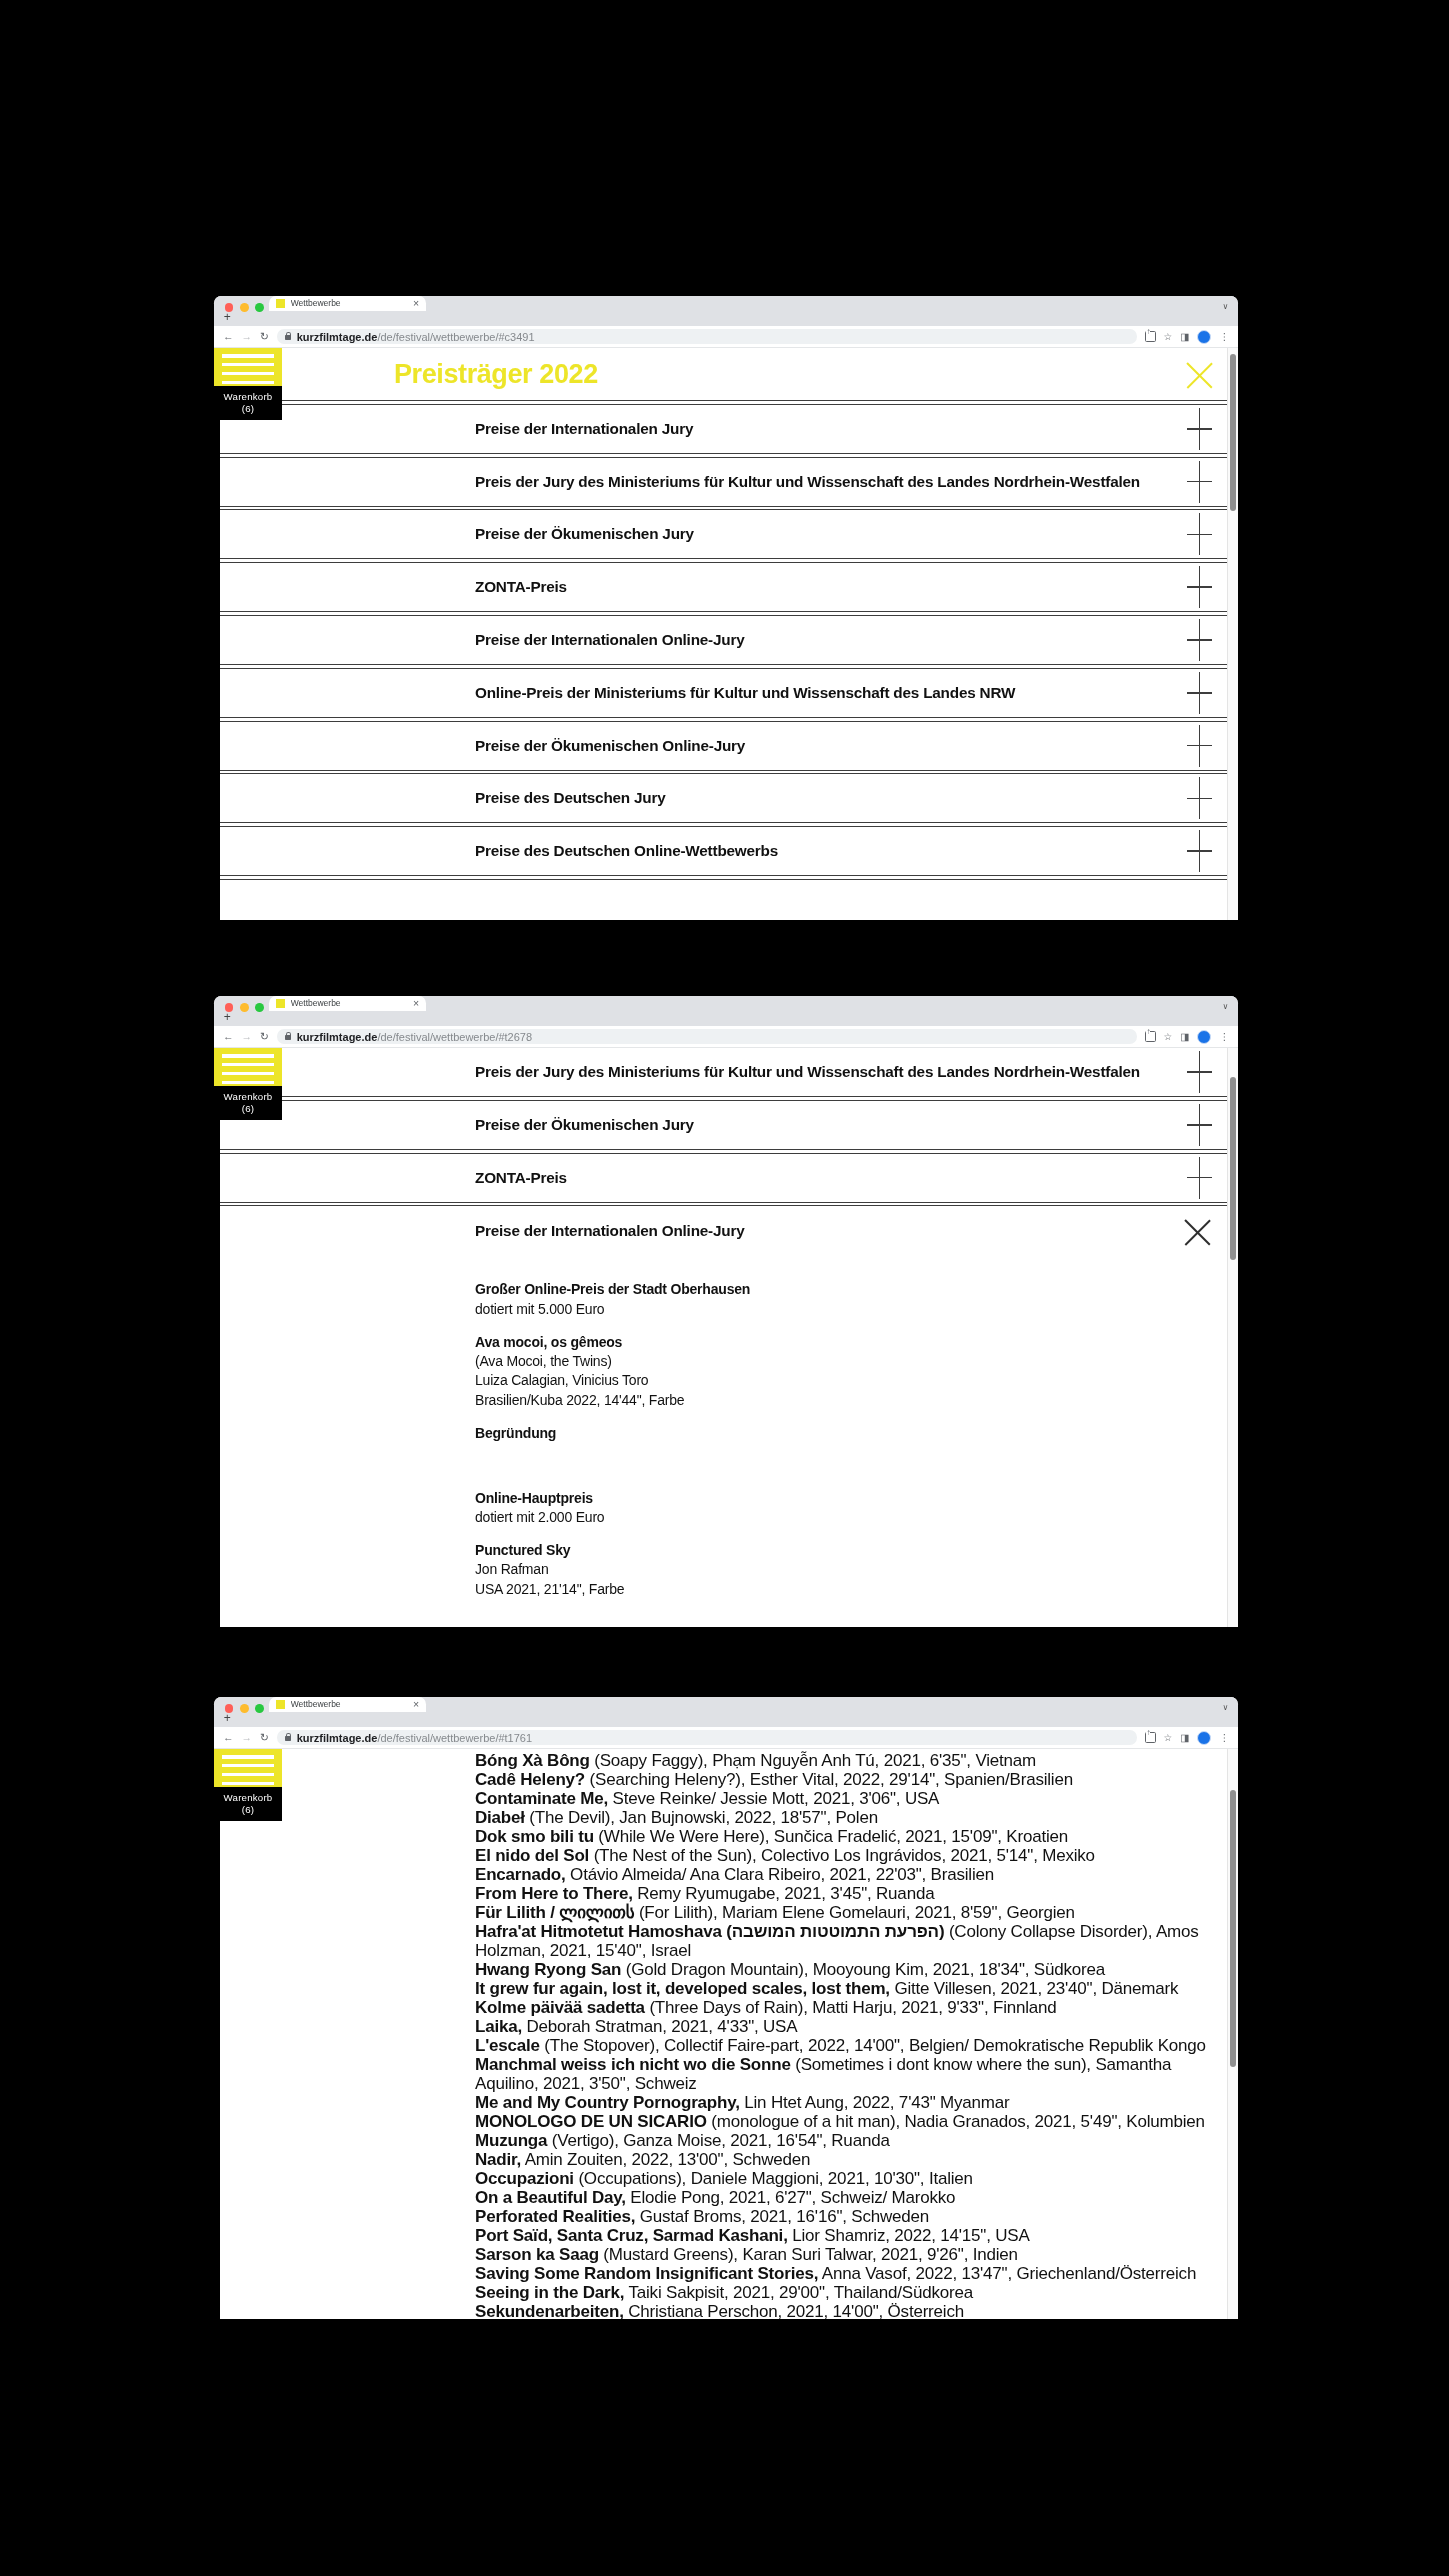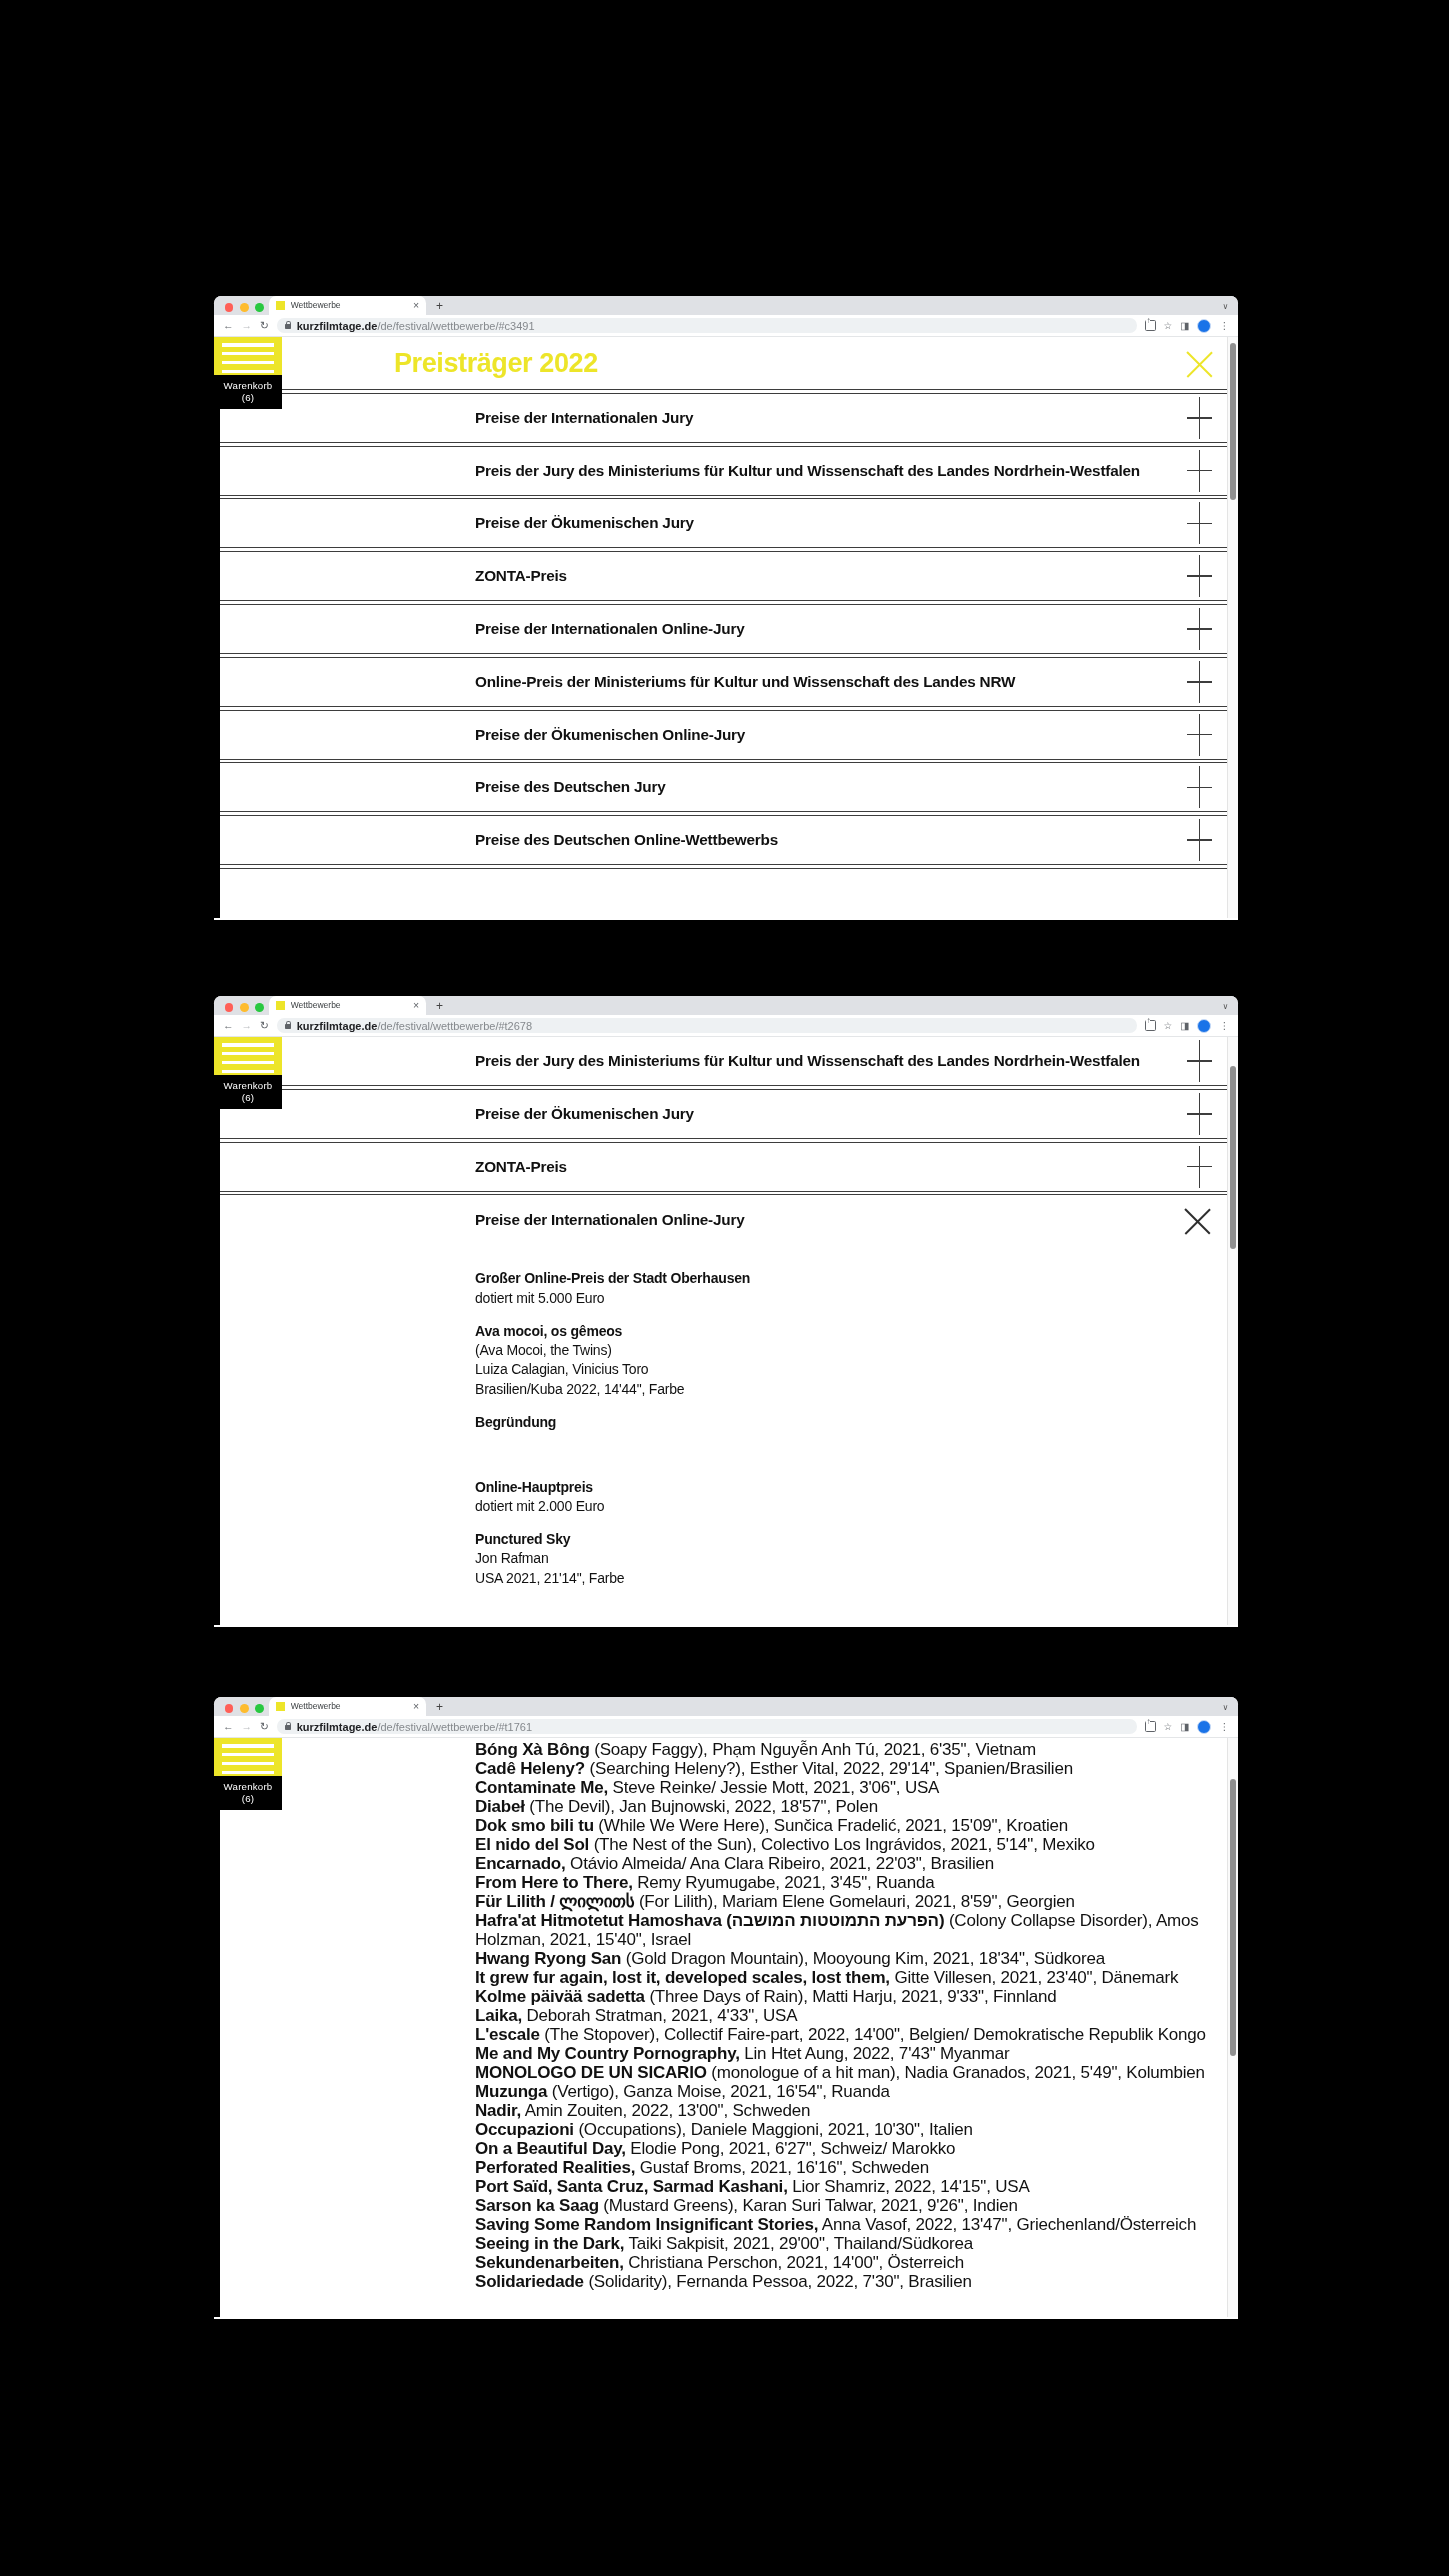--- a/index.html
+++ b/index.html
@@ -5,21 +5,21 @@
   html,body{margin:0;padding:0;}
   body{width:1449px;height:2576px;background:#000;position:relative;
        font-family:"Liberation Sans",sans-serif;-webkit-font-smoothing:antialiased;}
   .bwin{position:absolute;left:214px;width:1024px;background:#fff;
         border-radius:7.2px 7.2px 0 0;overflow:hidden;}
   .w1{top:296px;height:624px;}
   .w2{top:996px;height:631px;}
   .w3{top:1697px;height:622px;}
 
   
-  .tabstrip{height:19px;background:#dfe1e5;position:relative;display:flex;align-items:flex-end;}
+  .tabstrip{height:30px;background:#dfe1e5;position:relative;display:flex;flex-direction:column;}
   .lights{position:absolute;left:10.5px;top:7.2px;display:flex;gap:6.4px;}
   .light{width:8.9px;height:8.9px;border-radius:50%;display:block;}
   .lred{background:#ff5f57}.lylw{background:#febc2e}.lgrn{background:#28c840}
   .tab{margin-left:55px;width:143px;height:19.3px;background:#fff;border-radius:7.2px 7.2px 0 0;
        display:flex;align-items:center;padding:0 7.2px;gap:5.6px;}
   .favicon{width:8.9px;height:8.9px;background:#ede529;flex:none;}
   .tabtitle{font-size:8.5px;color:#3c4043;flex:1;white-space:nowrap;overflow:hidden;}
   .tabclose{font-size:10.5px;color:#5f6368;line-height:1;}
   .newtab{font-size:12px;color:#444;margin:0 0 3.2px 9.7px;line-height:1;}
   .tabchev{position:absolute;right:9.7px;top:5.6px;font-size:8px;color:#555;}
@@ -384,20 +384,21 @@
         <p class="tline"><span class="sb">El nido del Sol</span><span> (The Nest of the Sun), Colectivo Los Ingrávidos, 2021, 5'14", Mexiko</span></p>
         <p class="tline"><span class="sb">Encarnado,</span><span> Otávio Almeida/ Ana Clara Ribeiro, 2021, 22'03", Brasilien</span></p>
         <p class="tline"><span class="sb">From Here to There,</span><span> Remy Ryumugabe, 2021, 3'45", Ruanda</span></p>
         <p class="tline"><span class="sb">Für Lilith / ლილითს</span><span> (For Lilith), Mariam Elene Gomelauri, 2021, 8'59", Georgien</span></p>
         <p class="tline"><span class="sb">Hafra'at Hitmotetut Hamoshava (הפרעת התמוטטות המושבה)</span><span> (Colony Collapse Disorder), Amos Holzman, 2021, 15'40", Israel</span></p>
         <p class="tline"><span class="sb">Hwang Ryong San</span><span> (Gold Dragon Mountain), Mooyoung Kim, 2021, 18'34", Südkorea</span></p>
         <p class="tline"><span class="sb">It grew fur again, lost it, developed scales, lost them,</span><span> Gitte Villesen, 2021, 23'40", Dänemark</span></p>
         <p class="tline"><span class="sb">Kolme päivää sadetta</span><span> (Three Days of Rain), Matti Harju, 2021, 9'33", Finnland</span></p>
         <p class="tline"><span class="sb">Laika,</span><span> Deborah Stratman, 2021, 4'33", USA</span></p>
         <p class="tline"><span class="sb">L'escale</span><span> (The Stopover), Collectif Faire-part, 2022, 14'00", Belgien/ Demokratische Republik Kongo</span></p>
+        <p class="tline"><span class="sb">Manchmal weiss ich nicht wo die Sonne</span><span> (Sometimes i dont know where the sun), Samantha Aquilino, 2021, 3'50", Schweiz</span></p>
         <p class="tline"><span class="sb">Me and My Country Pornography,</span><span> Lin Htet Aung, 2022, 7'43" Myanmar</span></p>
         <p class="tline"><span class="sb">MONOLOGO DE UN SICARIO</span><span> (monologue of a hit man), Nadia Granados, 2021, 5'49", Kolumbien</span></p>
         <p class="tline"><span class="sb">Muzunga</span><span> (Vertigo), Ganza Moise, 2021, 16'54", Ruanda</span></p>
         <p class="tline"><span class="sb">Nadir,</span><span> Amin Zouiten, 2022, 13'00", Schweden</span></p>
         <p class="tline"><span class="sb">Occupazioni</span><span> (Occupations), Daniele Maggioni, 2021, 10'30", Italien</span></p>
         <p class="tline"><span class="sb">On a Beautiful Day,</span><span> Elodie Pong, 2021, 6'27", Schweiz/ Marokko</span></p>
         <p class="tline"><span class="sb">Perforated Realities,</span><span> Gustaf Broms, 2021, 16'16", Schweden</span></p>
         <p class="tline"><span class="sb">Port Saïd, Santa Cruz, Sarmad Kashani,</span><span> Lior Shamriz, 2022, 14'15", USA</span></p>
         <p class="tline"><span class="sb">Sarson ka Saag</span><span> (Mustard Greens), Karan Suri Talwar, 2021, 9'26", Indien</span></p>
         <p class="tline"><span class="sb">Saving Some Random Insignificant Stories,</span><span> Anna Vasof, 2022, 13'47", Griechenland/Österreich</span></p>

